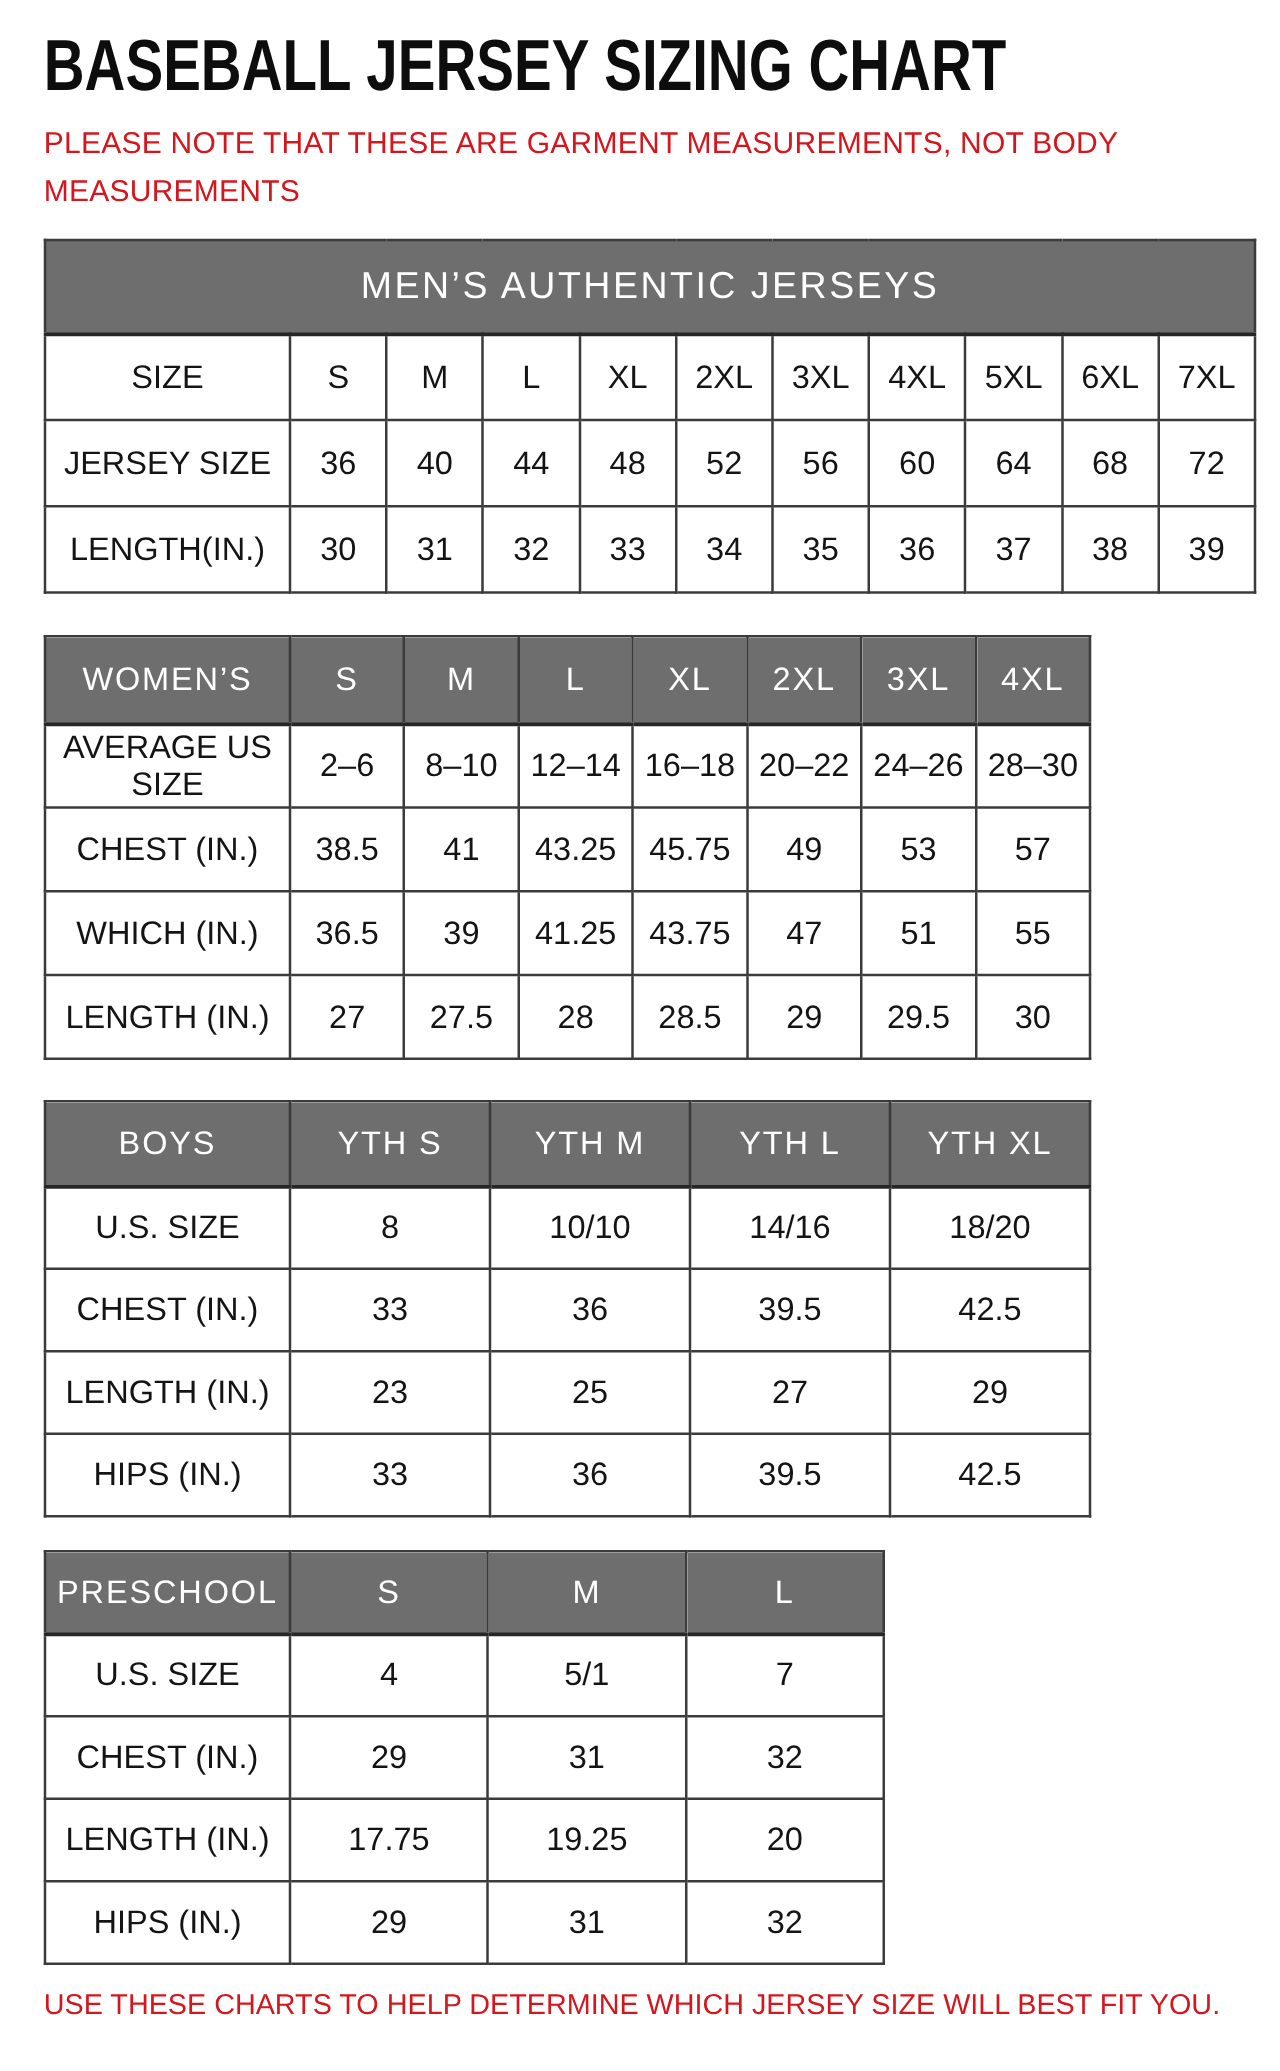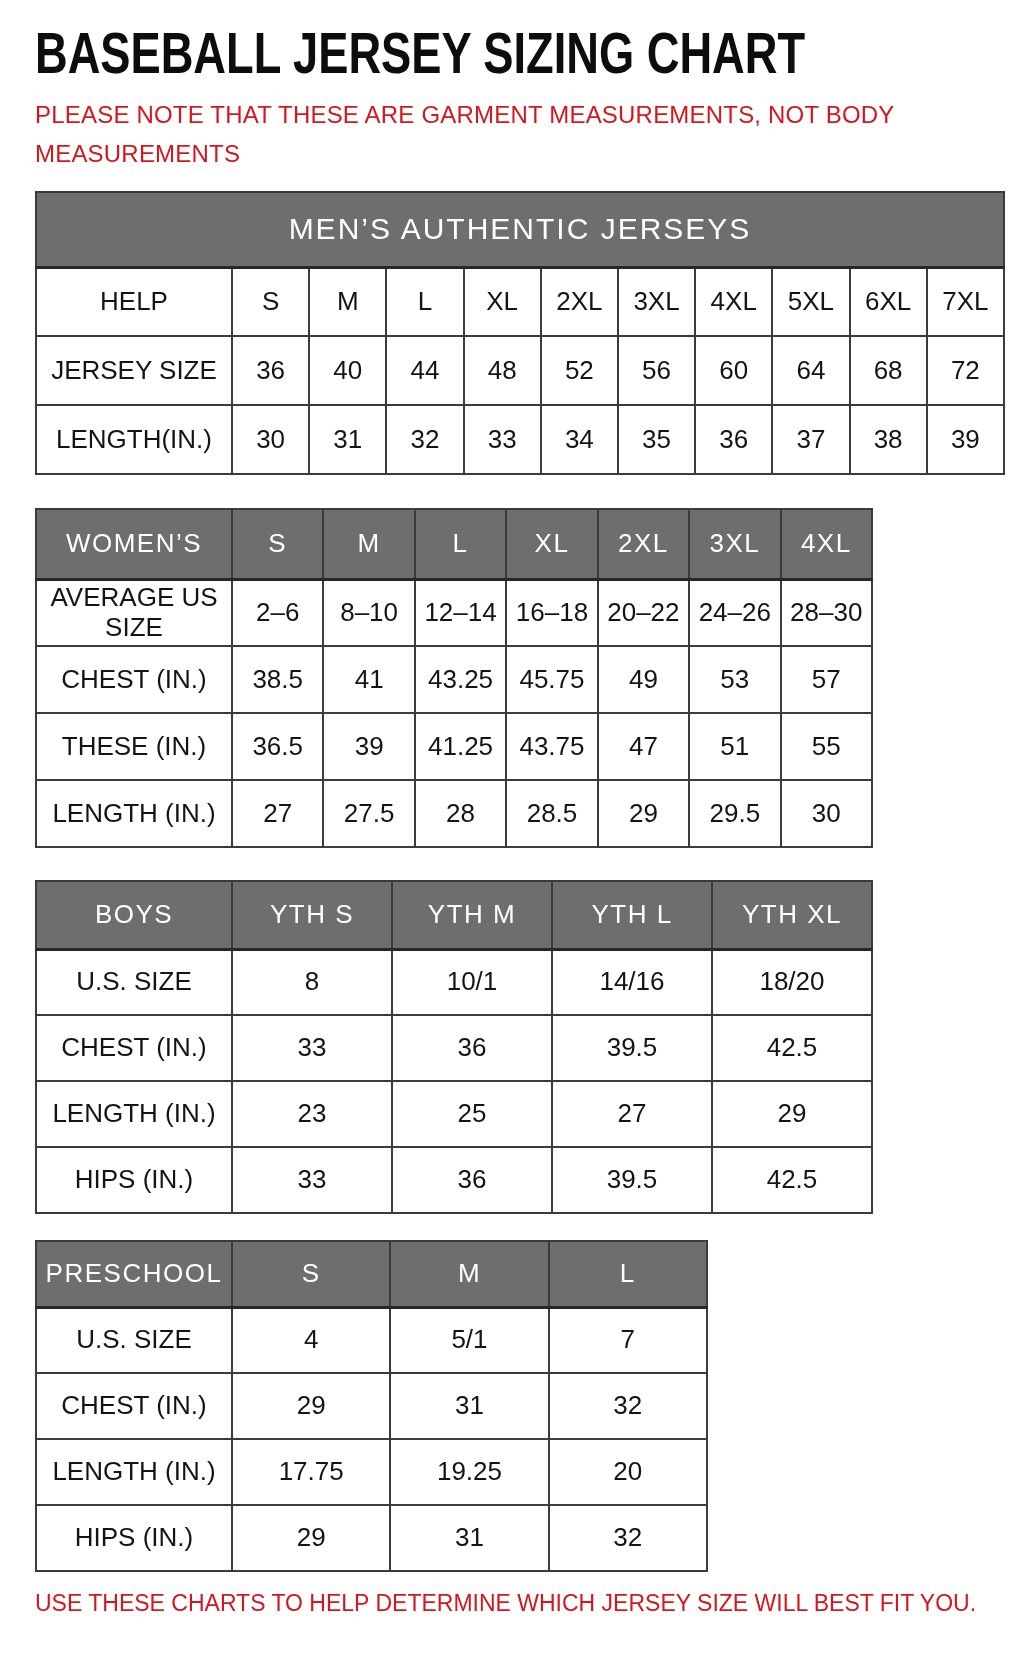--- a/index.html
+++ b/index.html
@@ -110,21 +110,21 @@
         <col>
         <col>
         <col>
         <col>
       </colgroup>
     <tbody>
       <tr class="banner-row">
         <td colspan="11">MEN’S AUTHENTIC JERSEYS</td>
       </tr>
     <tr>
-          <th>HELP</th>
+          <th>SIZE</th>
           <td>S</td>
           <td>M</td>
           <td>L</td>
           <td>XL</td>
           <td>2XL</td>
           <td>3XL</td>
           <td>4XL</td>
           <td>5XL</td>
           <td>6XL</td>
           <td>7XL</td>
@@ -194,21 +194,21 @@
           <th>CHEST (IN.)</th>
           <td>38.5</td>
           <td>41</td>
           <td>43.25</td>
           <td>45.75</td>
           <td>49</td>
           <td>53</td>
           <td>57</td>
         </tr>
         <tr>
-          <th>THESE (IN.)</th>
+          <th>WHICH (IN.)</th>
           <td>36.5</td>
           <td>39</td>
           <td>41.25</td>
           <td>43.75</td>
           <td>47</td>
           <td>51</td>
           <td>55</td>
         </tr>
         <tr>
           <th>LENGTH (IN.)</th>
@@ -235,21 +235,21 @@
         <tr class="head-row">
           <th>BOYS</th>
           <th>YTH S</th>
           <th>YTH M</th>
           <th>YTH L</th>
           <th>YTH XL</th>
         </tr>
         <tr>
           <th>U.S. SIZE</th>
           <td>8</td>
-          <td>10/1</td>
+          <td>10/10</td>
           <td>14/16</td>
           <td>18/20</td>
         </tr>
         <tr>
           <th>CHEST (IN.)</th>
           <td>33</td>
           <td>36</td>
           <td>39.5</td>
           <td>42.5</td>
         </tr>

